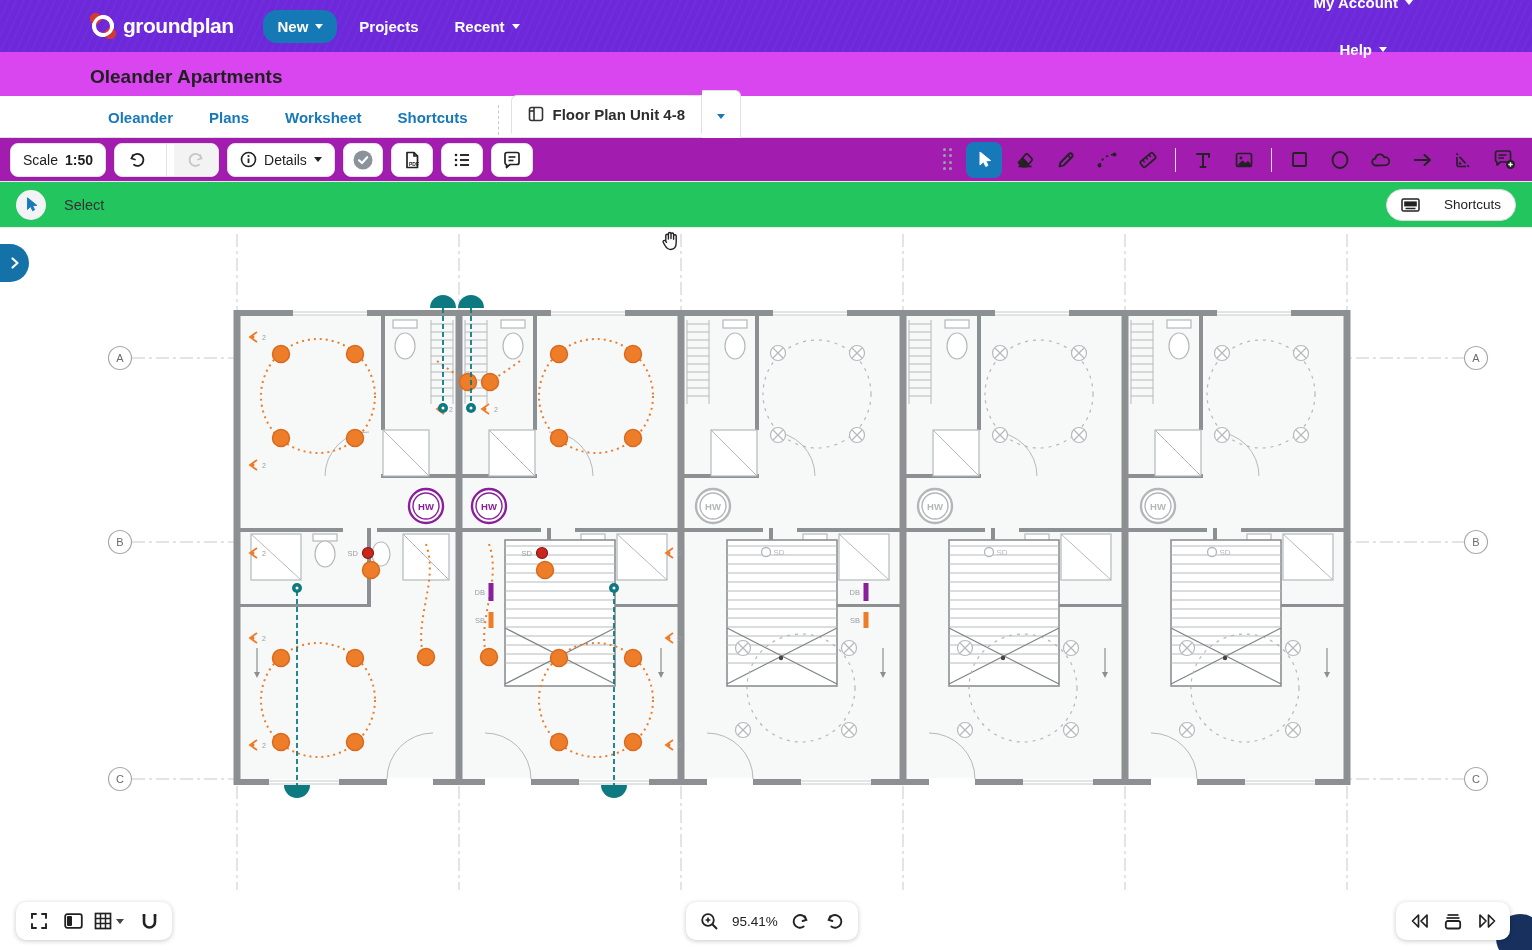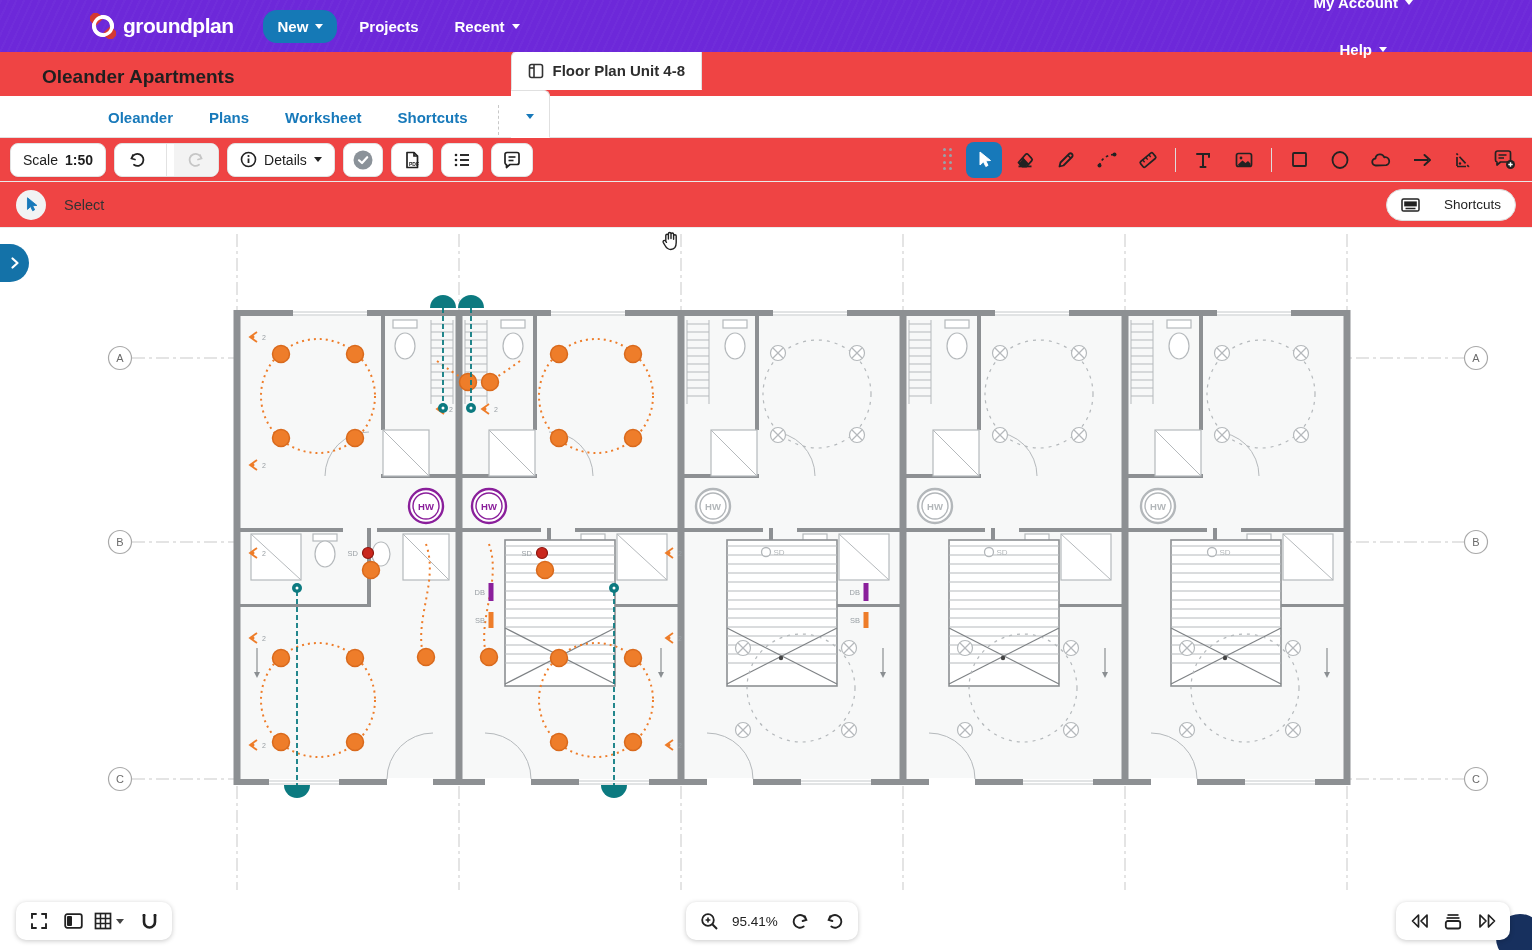--- a/index.html
+++ b/index.html
@@ -16,55 +16,55 @@
 .brand-text { font-size:21px; font-weight:bold; letter-spacing:-0.5px; }
 .nav-left { display:flex; align-items:center; gap:8px; margin-left:30px; z-index:1; }
 .nav-right { display:flex; align-items:center; gap:14px; margin-left:auto; z-index:1;flex-direction:column; }
 .nav-item { font-size:15px; font-weight:600; padding:8px 14px; border-radius:14px;
   cursor:pointer; display:flex; align-items:center; gap:7px; white-space:nowrap; }
 .nav-item.pill { background:#1579b6; }
 .caret { width:0; height:0; border-left:4.5px solid transparent; border-right:4.5px solid transparent;
   border-top:5px solid currentColor; display:inline-block; }
 
 
-.titlebar { height:44px; background:#ef4444; padding:14px 0 0 42px; }
+.titlebar { height:44px; background:#d946ef; padding:14px 0 0 90px; }
 .page-title { font-size:19px; font-weight:bold; color:#1f1f1f; }
 .tabbar { height:42px; display:flex; align-items:flex-end; padding-left:90px;
   border-bottom:1px solid #e0e0e0; background:#fff; }
 .tab-link { color:#1779ba; font-size:15px; font-weight:600; padding:11px 18px; cursor:pointer; }
 .tab-dash-sep { border-left:1px dashed #c8c8c8; height:30px; margin:0 12px 2px 12px; }
-.tab-active { display:flex; align-items:flex-start; margin-bottom:-1px;flex-direction:column; }
+.tab-active { display:flex; align-items:center; margin-bottom:-1px; }
 .tab-active .main { display:flex; align-items:center; gap:9px; padding:10px 16px;
   border:1px solid #e0e0e0; border-bottom:1px solid #fff; border-radius:6px 0 0 0;
   background:#fff; color:#2d2d2d; font-size:15px; font-weight:600; cursor:pointer; }
 .tab-active .drop { border:1px solid #e0e0e0; border-left:none; border-bottom:1px solid #fff;
   border-radius:0 6px 0 0; background:#fff; padding:14px 15px; color:#1779ba; cursor:pointer; }
 
 
-.toolbar { height:44px; background:#ef4444; border-bottom:1px solid #e9e9e9;
+.toolbar { height:44px; background:#a21caf; border-bottom:1px solid #e9e9e9;
   display:flex; align-items:center; padding:0 10px; }
 .tbtn { background:#fff; border:1px solid #e2e2e2; border-radius:8px; height:34px;
   display:inline-flex; align-items:center; gap:7px; padding:0 12px; margin-right:8px;
   font-size:14px; color:#1d1d1d; cursor:pointer; box-shadow:0 1px 2px rgba(0,0,0,0.05); }
 .tbtn b { font-weight:bold; }
 .tbtn svg { display:block; }
 .undo-redo { padding:0; overflow:hidden; }
 .undo-redo .half { padding:0 13px; height:100%; display:flex; align-items:center; }
 .undo-redo .half.disabled { background:#f3f3f3; }
 .undo-redo .sep { width:1px; background:#e2e2e2; height:100%; }
 .tools-right { margin-left:auto; display:flex; align-items:center; gap:5px; }
 .grip { display:grid; grid-template-columns:repeat(2,4px); grid-auto-rows:4px; gap:2.5px; margin-right:8px; cursor:grab; }
 .grip i { width:3px; height:3px; border-radius:50%; background:#9aa1a8; }
 .tool { width:36px; height:36px; border-radius:8px; display:flex; align-items:center;
   justify-content:center; cursor:pointer; color:#1d1d1d; }
 .tool.active { background:#1779ba; color:#fff; }
 .tool-sep { width:1px; height:24px; background:#ddd; margin:0 4px; }
 
 
-.selectbar { height:46px; background:#ef4444; border-bottom:1px solid #ececec;
+.selectbar { height:46px; background:#22c55e; border-bottom:1px solid #ececec;
   display:flex; align-items:center; padding:0 16px; }
 .mode-ic { width:30px; height:30px; border-radius:50%; background:#f1f3f4;
   display:flex; align-items:center; justify-content:center; }
 .mode-label { font-size:14.5px; color:#333; margin-left:18px; }
 .shortcuts { margin-left:auto; border:1px solid #dcdcdc; border-radius:17px; height:32px;
   display:flex; align-items:center; gap:24px; padding:0 14px; font-size:13.5px; color:#222;
   cursor:pointer; background:#fff; }
 
 
 .canvas { position:relative; height:722px; background:#fff; overflow:hidden; }

